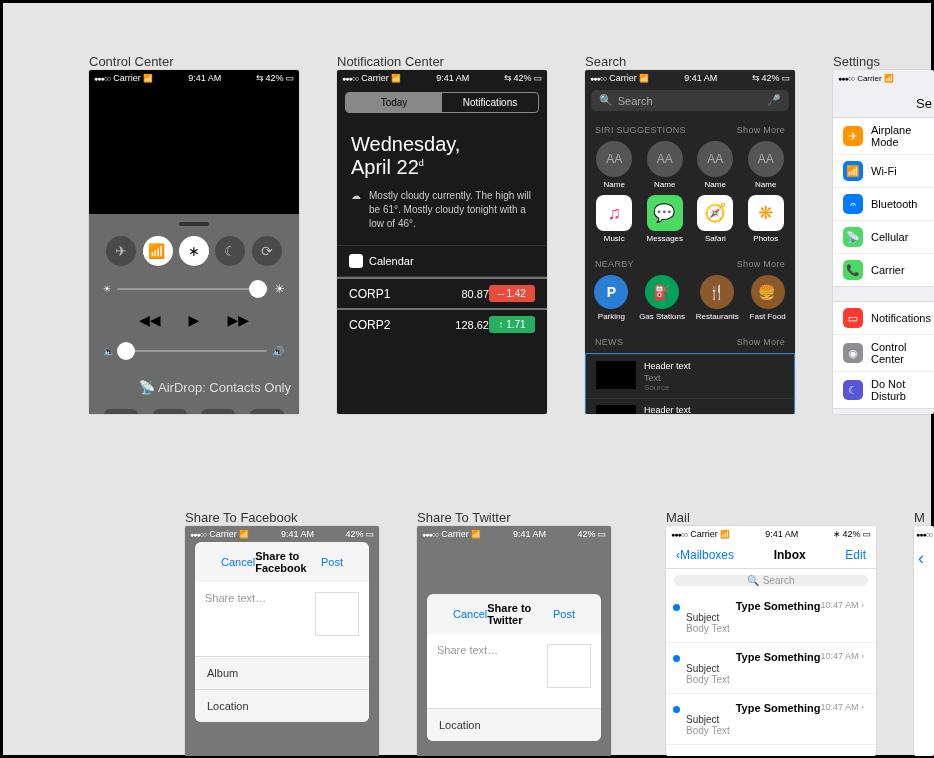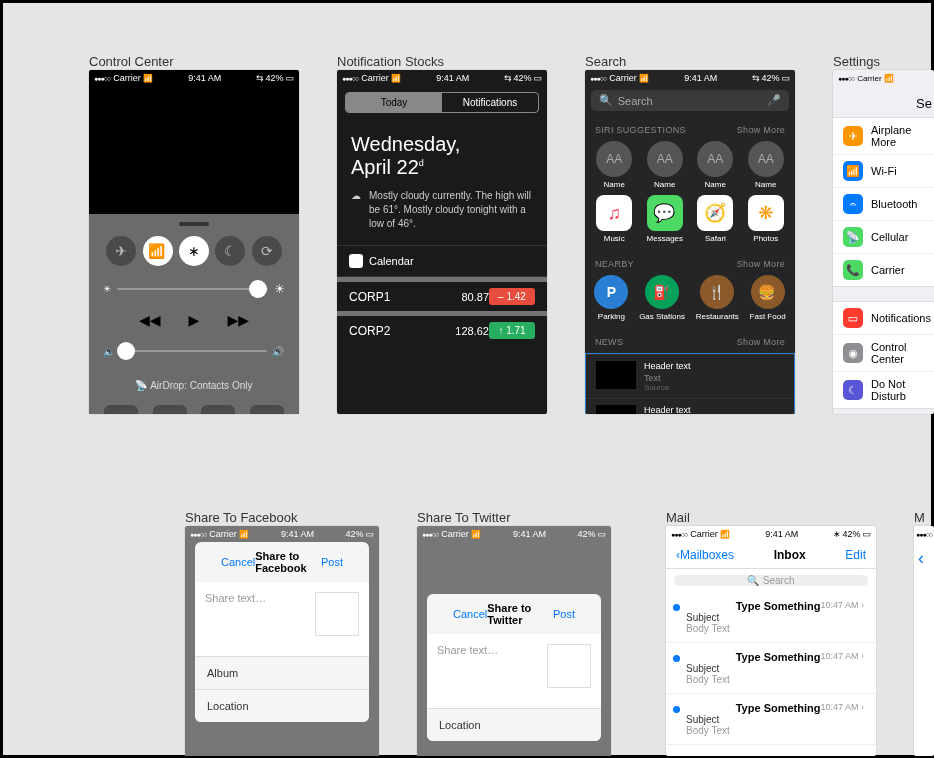--- a/index.html
+++ b/index.html
@@ -24,38 +24,38 @@
 .cc-panel { background: #6b6b6b; padding: 8px; color: #fff; }
 .cc-handle { width: 30px; height: 4px; background: #333; border-radius: 2px; margin: 0 auto 10px; }
 .cc-togglerow { display: flex; justify-content: space-around; padding: 0 6px; }
 .cc-toggle { width: 30px; height: 30px; border-radius: 50%; display: flex; align-items: center; justify-content: center; font-size: 14px; }
 .cc-toggle.off { background: #4a4a4a; color: #bbb; }
 .cc-toggle.on { background: #fff; color: #000; }
 .cc-slider { margin: 14px 6px; position: relative; height: 18px; display: flex; align-items: center; }
 .cc-track { flex: 1; height: 2px; background: #9a9a9a; border-radius: 1px; }
 .cc-thumb { width: 18px; height: 18px; background: #fff; border-radius: 50%; position: absolute; top: 0; }
 .cc-media { display: flex; justify-content: center; gap: 28px; margin: 6px 0 10px; font-size: 14px; color: #000; }
-.cc-airdrop { text-align: center; font-size: 10px; color: #ddd; padding: 6px 0; }
+.cc-airdrop { text-align: right; font-size: 13px; color: #ddd; padding: 6px 0; }
 .cc-bottomrow { display: flex; justify-content: space-around; margin-top: 8px; }
 .cc-sq { width: 34px; height: 34px; background: #4a4a4a; border-radius: 6px; display: flex; align-items: center; justify-content: center; color: #888; font-size: 16px; }
 
 
 .nc { background: #1a1a1a; height: 344px; color: #fff; }
 .nc-tabs { display: flex; margin: 6px 8px; border: 1px solid #888; border-radius: 4px; overflow: hidden; }
 .nc-tab { flex: 1; text-align: center; font-size: 10px; padding: 4px; }
 .nc-tab.active { background: #888; color: #000; }
 .nc-date { padding: 14px 14px 10px; }
 .nc-day { font-size: 20px; font-weight: 300; }
 .nc-daynum { font-size: 20px; font-weight: 300; }
 .nc-weather { display: flex; gap: 8px; padding: 0 14px 14px; font-size: 10px; color: #ccc; line-height: 1.4; }
 .nc-section { border-top: 1px solid #333; }
 .nc-sechead { display: flex; align-items: center; gap: 6px; padding: 8px 12px; font-size: 11px; }
 .nc-appicon { width: 14px; height: 14px; border-radius: 3px; display: inline-block; }
 .nc-noevents { text-align: center; color: #666; font-size: 10px; padding: 20px 0; }
-.nc-stock { display: flex; align-items: center; padding: 6px 12px; font-size: 12px; border-top: 5px solid #737373; }
+.nc-stock { display: flex; align-items: center; padding: 6px 12px; font-size: 12px; border-top: 2px solid #737373; }
 .nc-sname { flex: 1; }
 .nc-sprice { font-size: 11px; }
 .nc-schange { width: 46px; text-align: center; padding: 3px 0; border-radius: 3px; font-size: 10px; font-weight: 500; }
 .nc-down { background: #e74c3c; }
 .nc-up { background: #27ae60; }
 
 
 .search { background: #252525; height: 344px; color: #fff; }
 .search-bar { display: flex; margin: 4px 6px; background: #3a3a3a; border-radius: 5px; padding: 4px 8px; align-items: center; gap: 5px; font-size: 11px; color: #aaa; }
 .search-sechead { display: flex; justify-content: space-between; padding: 10px 10px 6px; font-size: 9px; color: #888; text-transform: uppercase; letter-spacing: 0.3px; }
@@ -114,21 +114,21 @@
 .mail-body { font-size: 10px; color: #999; }
 
 .msg { background: #fff; width: 20px; height: 230px; }
 .msg-back { color: #007aff; font-size: 18px; padding: 6px 4px; }
 </style>
 </head>
 <body>
 <div class="frame-outer"></div>
 
 <div class="label" style="left:89px; top:54px;">Control Center</div>
-<div class="label" style="left:337px; top:54px;">Notification Stocks</div>
+<div class="label" style="left:337px; top:54px;">Notification Center</div>
 <div class="label" style="left:585px; top:54px;">Search</div>
 <div class="label" style="left:833px; top:54px;">Settings</div>
 
 <div class="phone cc" style="left:89px; top:70px;">
   <div class="statusbar light">
     <div class="sb-left">
         <span class="dots"></span>
         <span>Carrier</span>
         <span class="wifi"></span>
       </div>
@@ -332,21 +332,21 @@
     <div class="sb-left">
         <span class="dots"></span>
         <span>Carrier</span>
         <span class="wifi"></span>
       </div>
   </div>
   <div class="set-title" style="text-align:right; padding-right:2px;">Se</div>
   <div class="set-group" id="set-g1">
       <div class="set-row">
         <span class="set-icon" style="background:#ff9500">✈</span>
-        <span>Airplane More</span>
+        <span>Airplane Mode</span>
       </div>
       <div class="set-row">
         <span class="set-icon" style="background:#007aff">📶</span>
         <span>Wi-Fi</span>
       </div>
       <div class="set-row">
         <span class="set-icon" style="background:#007aff">𝄐</span>
         <span>Bluetooth</span>
       </div>
       <div class="set-row">

